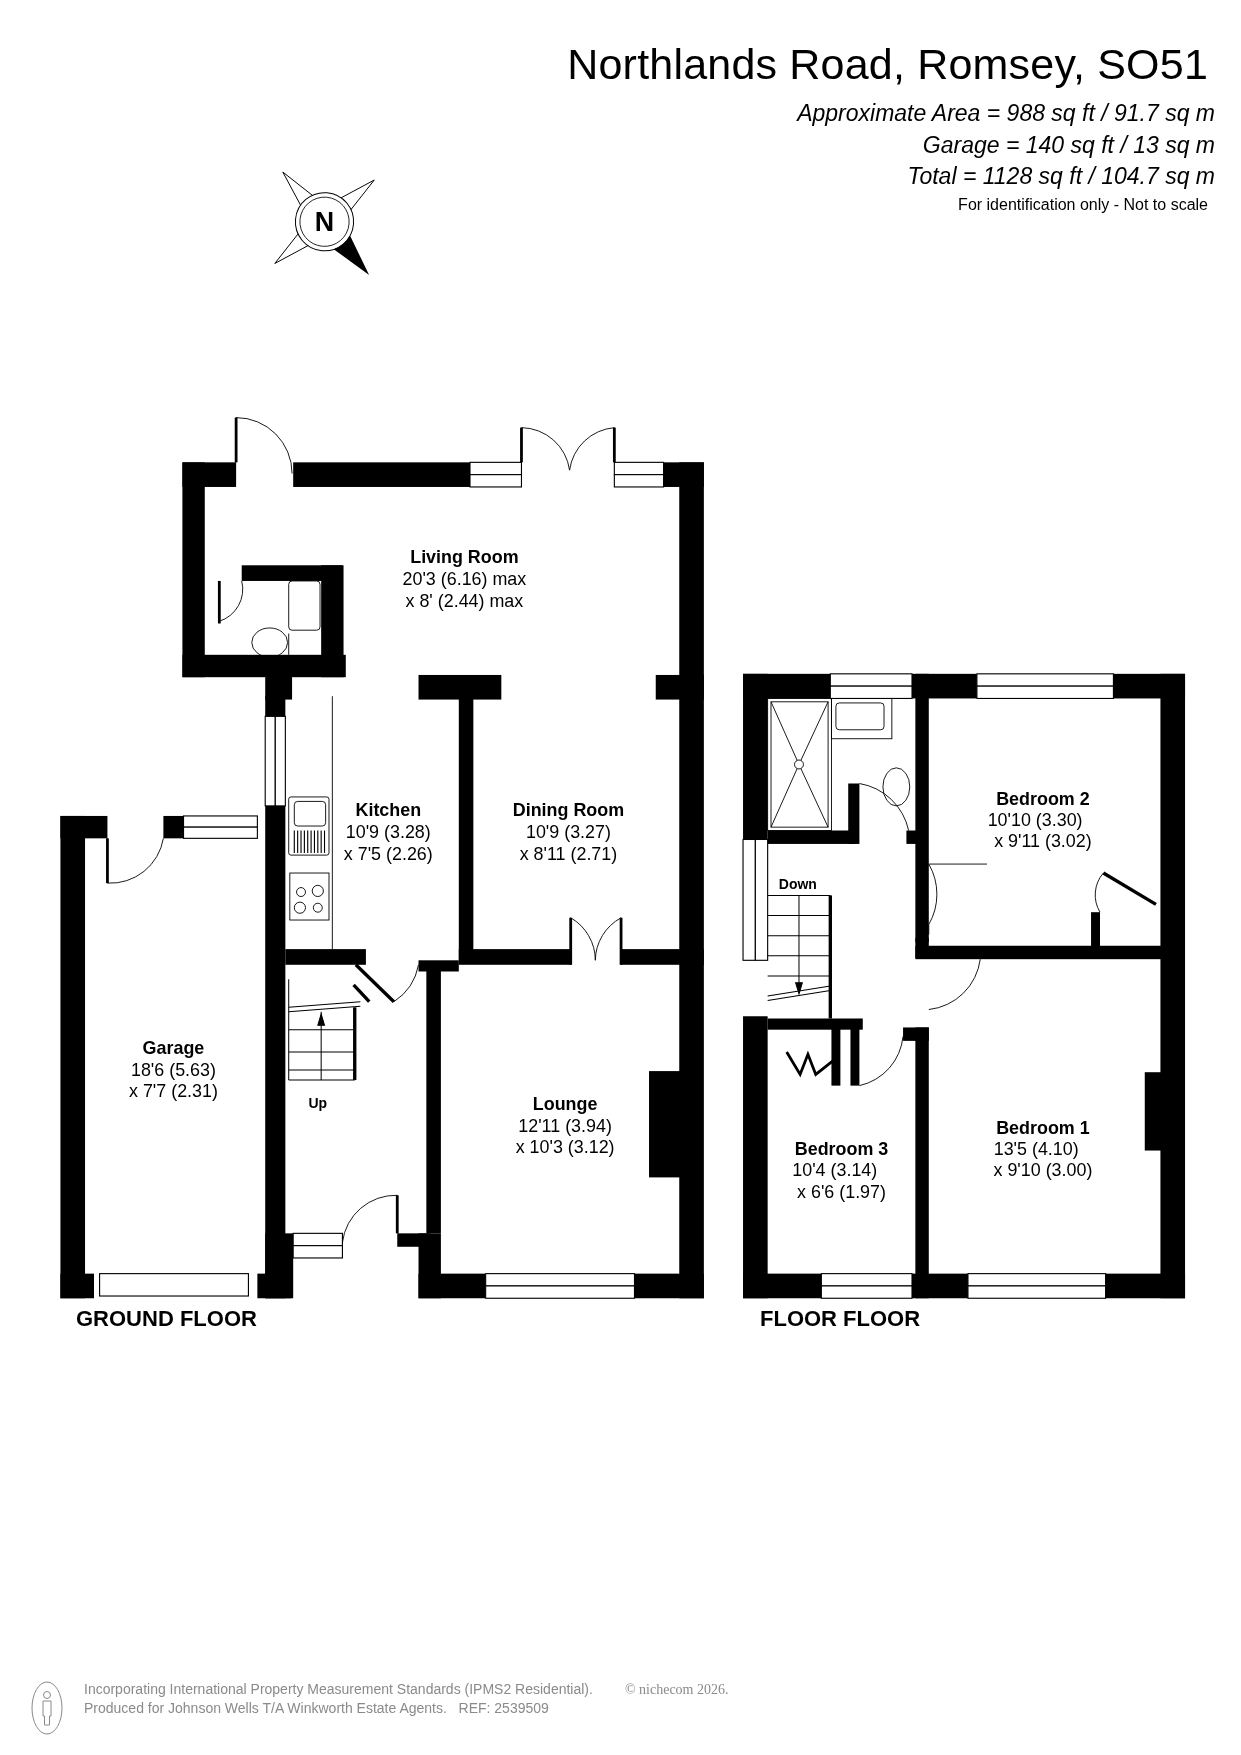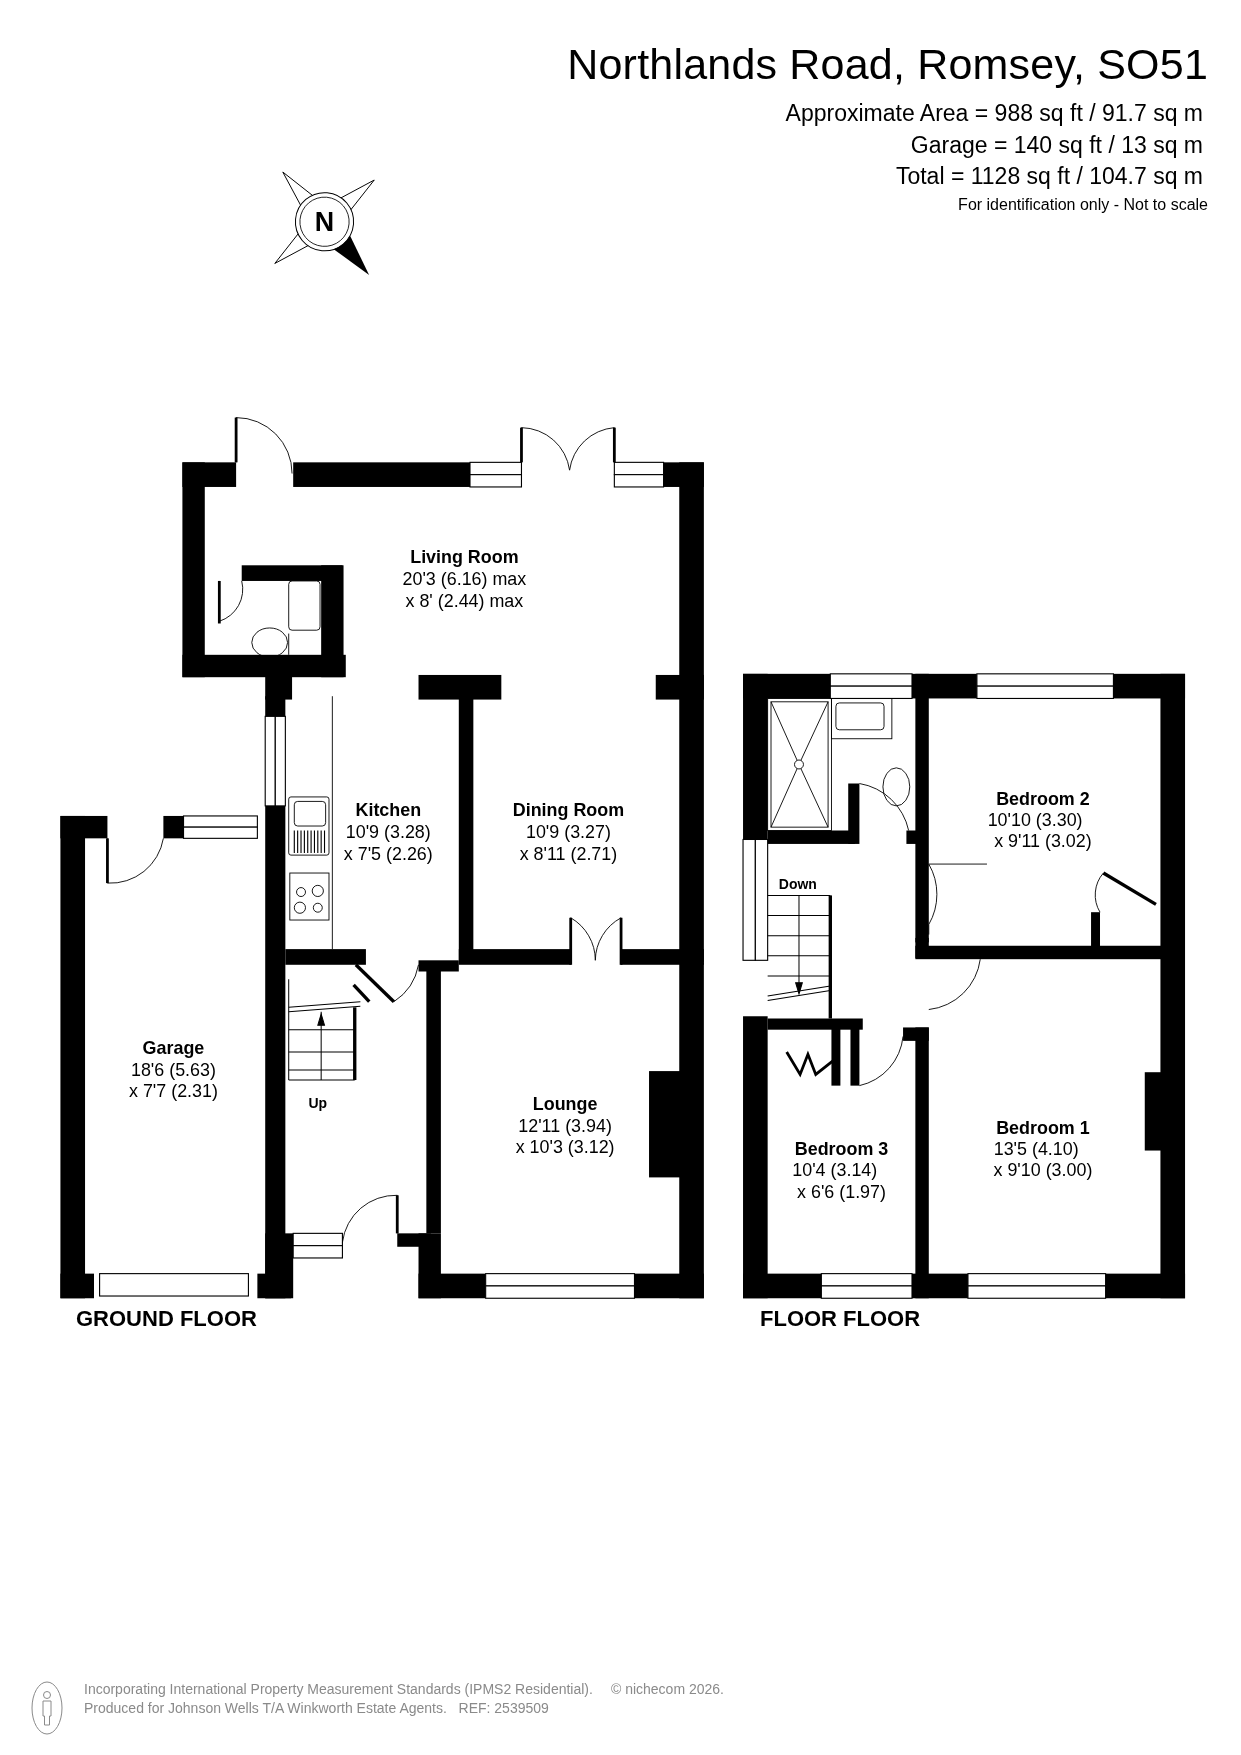--- a/index.html
+++ b/index.html
@@ -1,27 +1,27 @@
 <!DOCTYPE html>
 <html><head>
 <meta charset="utf-8">
 <style>
   html, body { margin:0; padding:0; background:#ffffff; }
   body { width:1241px; height:1755px; position:relative; overflow:hidden;
          font-family:"Liberation Sans", sans-serif; color:#000; }
   .title { position:absolute; right:33px; top:40px; font-size:43px; font-weight:normal; letter-spacing:0.2px; white-space:nowrap; }
-  .area-line { position:absolute; right:38px; font-size:23px; white-space:nowrap; }
+  .area-line { position:absolute; right:26px; font-size:23px; white-space:nowrap;font-style:italic; }
   .note { position:absolute; right:33px; top:196px; font-size:16px; white-space:nowrap; }
   svg.plan { position:absolute; left:0; top:0; width:1241px; height:1755px; }
   .room-name { font-family:"Liberation Sans", sans-serif; font-weight:bold; font-size:16px; }
   .room-dim { font-family:"Liberation Sans", sans-serif; font-size:16px; }
   .small-lbl { font-family:"Liberation Sans", sans-serif; font-weight:bold; font-size:12.5px; }
   .floor-lbl { position:absolute; font-size:22px; font-weight:bold; white-space:nowrap;margin-left:14px; }
   .footer { position:absolute; left:84px; top:1680px; font-size:14px; color:#8a8a8a; line-height:19px; white-space:nowrap; }
-  .footer .copy { margin-left:18px; }
+  .footer .copy { margin-left:32px;font-family:Liberation Serif, serif; }
   .footer-icon { position:absolute; left:30px; top:1680px; width:34px; height:56px; }
 </style>
 </head>
 <body>
 
 <div class="title">Northlands Road, Romsey, SO51</div>
 <div class="area-line" style="top:100px">Approximate Area = 988 sq ft / 91.7 sq m</div>
 <div class="area-line" style="top:132px">Garage = 140 sq ft / 13 sq m</div>
 <div class="area-line" style="top:163px">Total = 1128 sq ft / 104.7 sq m</div>
 <div class="note">For identification only - Not to scale</div>

